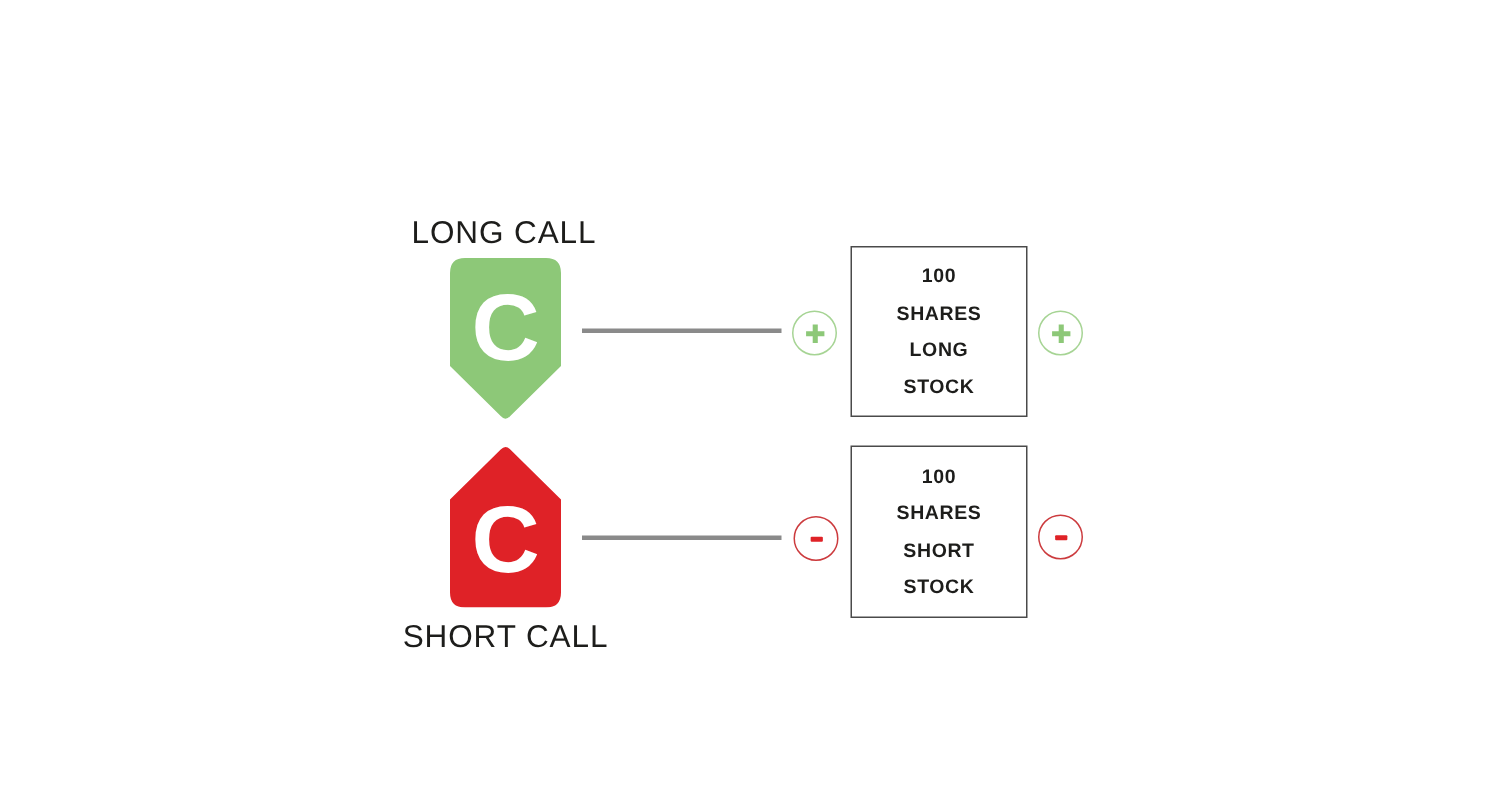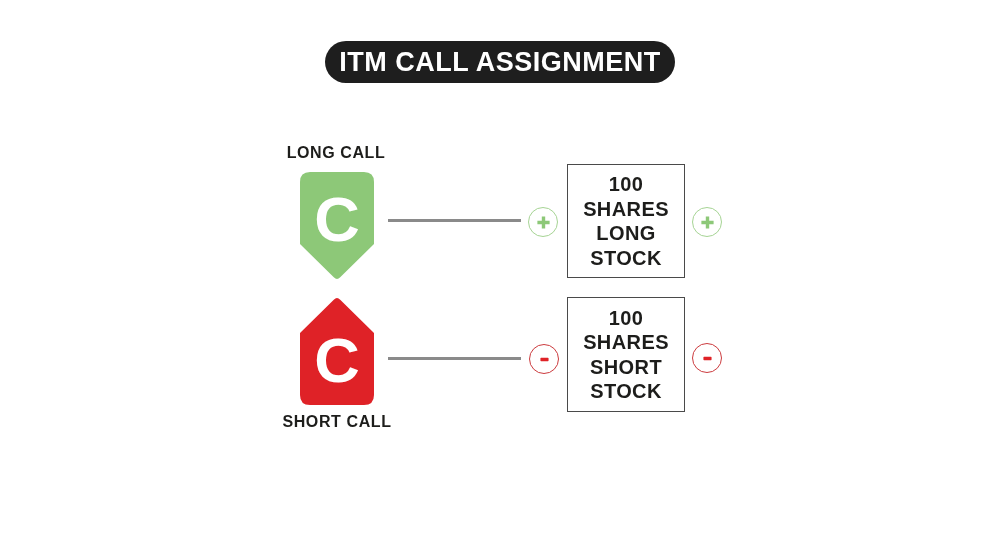--- a/index.html
+++ b/index.html
@@ -16,21 +16,21 @@
     position:absolute;left:325px;top:41px;width:350px;height:42px;
     background:var(--pill-bg);border-radius:21px;
     display:flex;align-items:center;justify-content:center;
   }
   .title-pill span{
     color:#ffffff;font-size:27px;font-weight:bold;letter-spacing:.5px;white-space:nowrap;
   }
 
   .call-label{
     position:absolute;width:200px;text-align:center;
-    color:var(--ink);font-size:16px;font-weight:bold;letter-spacing:.6px;white-space:nowrap;
+    color:var(--ink);font-size:21px;font-weight:normal;letter-spacing:.6px;white-space:nowrap;
   }
   .label-long{left:236px;top:144px;}
   .label-short{left:237px;top:413px;text-align:center;}
 
   .badge{position:absolute;left:300px;width:74px;height:109px;}
   .badge-long{top:172px;}
   .badge-short{top:296px;}
 
   .badge-letter{
     position:absolute;left:300px;width:74px;
@@ -57,32 +57,29 @@
   .sign-circle svg{display:block;}
 
   .share-box{
     position:absolute;left:567px;width:118px;
     border:1.5px solid var(--box-border);background:#fff;
     display:flex;align-items:center;justify-content:center;
   }
   .box-long{top:164px;height:114px;}
   .box-short{top:297px;height:115px;}
   .box-text{
-    color:var(--ink);font-size:20px;font-weight:bold;line-height:24.5px;
+    color:var(--ink);font-size:13px;font-weight:bold;line-height:24.5px;
     text-align:center;white-space:pre-line;letter-spacing:.4px;
   }
 </style>
 </head>
 <body>
 
 <div class="canvas">
 
-  <div class="title-pill">
-    <span>ITM CALL ASSIGNMENT</span>
-  </div>
 
   <div class="call-label label-long">LONG CALL</div>
 
   <svg class="badge badge-long" viewBox="0 0 74 109" aria-hidden="true">
     <path d="M10 0 H64 Q74 0 74 10 V72 L40.2 105.3 Q37 108.9 33.8 105.3 L0 72 V10 Q0 0 10 0 Z" fill="var(--green)"></path>
   </svg>
   <div class="badge-letter letter-long">C</div>
 
   <div class="connector connector-long"></div>
 

